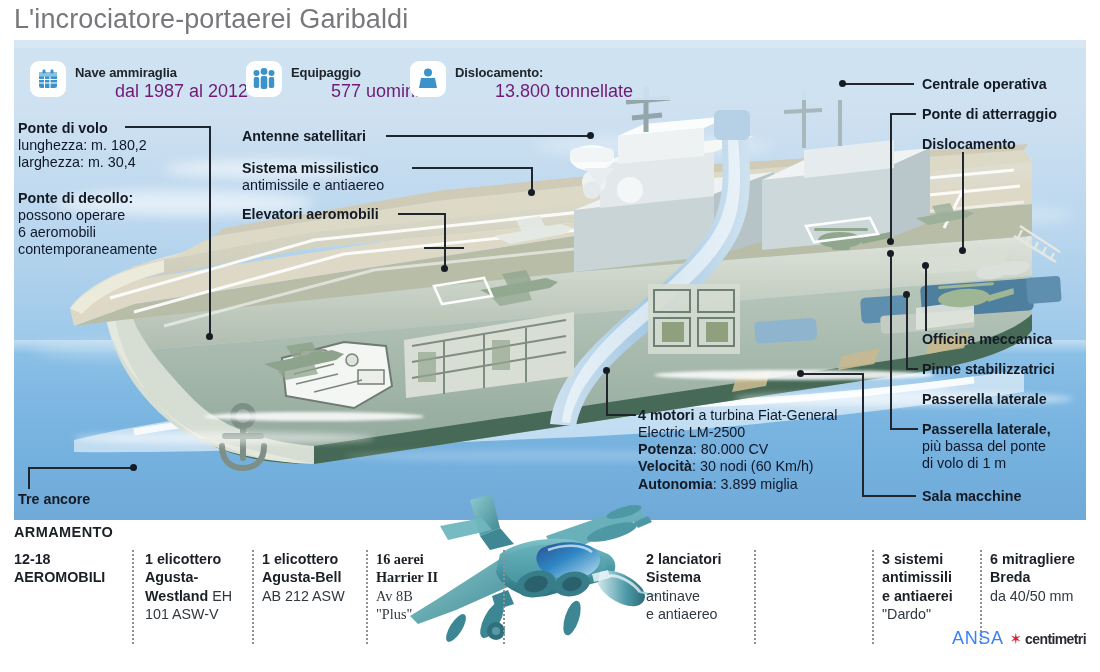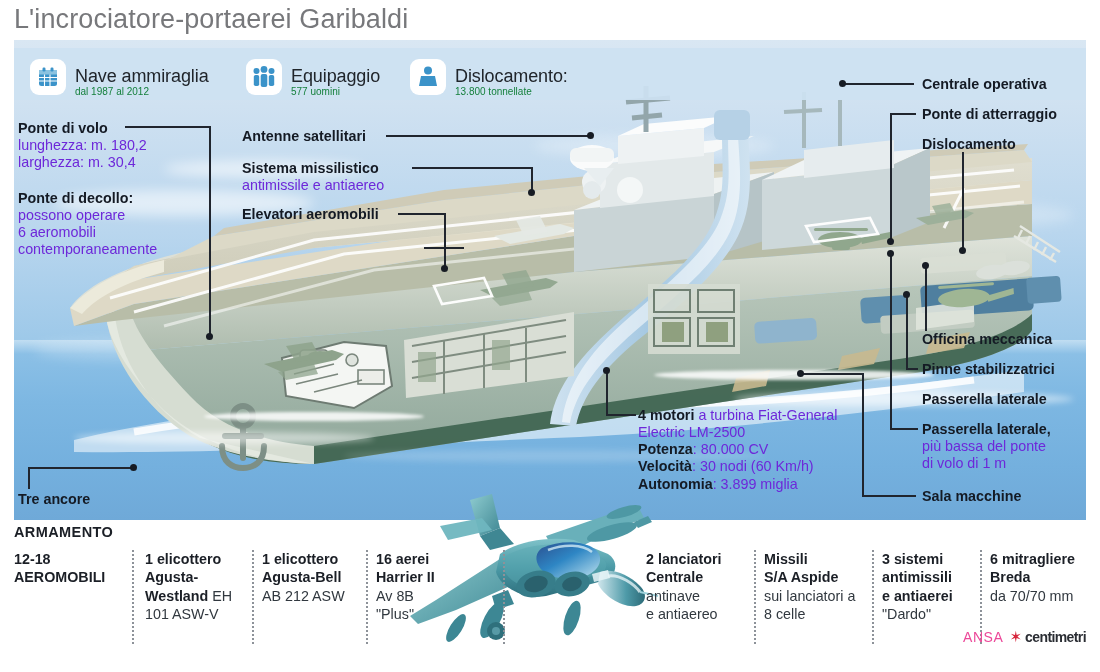--- a/index.html
+++ b/index.html
@@ -20,47 +20,47 @@
 
   .cloud{position:absolute;background:rgba(255,255,255,.55);border-radius:50%;filter:blur(6px);}
   .wave{position:absolute;background:rgba(255,255,255,.85);border-radius:50%;filter:blur(1.5px);}
   .wave2{position:absolute;background:rgba(255,255,255,.5);border-radius:50%;filter:blur(3px);}
 
   
   .band{position:absolute;left:14px;top:48px;width:1072px;height:52px;background:rgba(205,226,242,.92);}
   .fact{position:absolute;display:flex;align-items:center;gap:9px;}
   .ficon{width:36px;height:36px;border-radius:9px;background:#fff;display:flex;align-items:center;
          justify-content:center;flex:0 0 auto;}
-  .ftxt b{display:block;font-size:18px;color:#20252b;font-weight:normal;line-height:1.12;letter-spacing:-.1px;margin-top:10px;}
-  .ftxt span{display:block;font-size:10px;color:#15803d;line-height:1.15;}
+  .ftxt b{display:block;font-size:13px;color:#20252b;font-weight:bold;line-height:1.12;letter-spacing:-.1px;margin-top:10px;}
+  .ftxt span{display:block;font-size:18px;color:#701a75;line-height:1.15;margin-left:40px;}
 
   
   .lab{position:absolute;color:#1c2431;font-size:14.3px;line-height:1.2;}
   .lab b{font-weight:bold;color:#141a24;}
-  .lab .sub{font-weight:normal;color:#6d28d9;}
+  .lab .sub{font-weight:normal;color:#0f172a;}
   .lab.rt{text-align:left;}
 
   
   .ln{position:absolute;background:#20252e;}
   .lh{height:1.6px;}
   .lv{width:1.6px;}
   .dot{position:absolute;width:7px;height:7px;border-radius:50%;background:#171c24;}
 
   
   .ship{position:absolute;left:0;top:0;width:1072px;height:480px;}
 
   
   .arm{position:absolute;left:14px;top:524px;width:1072px;height:120px;}
   .armTitle{position:absolute;left:0;top:0;font-size:14.5px;font-weight:bold;color:#1b1f26;letter-spacing:.4px;}
   .col{position:absolute;top:26px;font-size:14.3px;line-height:1.28;color:#1b1f26;}
   .col b{font-weight:bold;display:inline;}
   .col .n{font-weight:normal;color:#31383f;}
   .sep{position:absolute;top:26px;width:0;border-left:2.5px dotted #8d9299;height:94px;}
   .logo{position:absolute;right:0;top:104px;display:flex;align-items:center;gap:6px;}
-  .logo .ansa{font-size:14px;color:#ec4899;letter-spacing:.6px;}
+  .logo .ansa{font-size:18px;color:#3b82f6;letter-spacing:.6px;}
   .logo .cm{font-size:14px;color:#2a2d33;font-weight:bold;letter-spacing:-.6px;}
   .logo .star{color:#d6263b;font-size:15px;margin-right:-3px;}
 </style>
 </head>
 <body>
 
 <div id="page">
 
   <div class="title">L'incrociatore-portaerei Garibaldi</div>
 
@@ -535,56 +535,50 @@
     </div>
     <div class="sep" style="left:238px;"></div>
 
     <div class="col" style="left:248px;width:100px;">
       <b>1 elicottero</b><br>
       <b>Agusta-Bell</b><br>
       <span class="n">AB 212 ASW</span>
     </div>
     <div class="sep" style="left:352px;"></div>
 
-    <div class="col" style="left:362px;width:95px;">
+    <div class="col" style="left:362px;width:95px;font-family:Liberation Serif, serif;">
       <b>16 aerei</b><br>
       <b>Harrier II</b><br>
       <span class="n">Av 8B</span><br>
       <span class="n">"Plus"</span>
     </div>
     <div class="sep" style="left:489px;"></div>
 
     <div class="col" style="left:632px;width:110px;">
       <b>2 lanciatori</b><br>
-      <b>Centrale</b><br>
+      <b>Sistema</b><br>
       <span class="n"> antinave</span><br>
       <span class="n">e antiaereo</span>
     </div>
     <div class="sep" style="left:740px;"></div>
 
-    <div class="col" style="left:750px;width:105px;">
-      <b>Missili</b><br>
-      <b>S/A Aspide</b><br>
-      <span class="n">sui lanciatori a</span><br>
-      <span class="n">8 celle</span>
-    </div>
     <div class="sep" style="left:858px;"></div>
 
     <div class="col" style="left:868px;width:100px;">
       <b>3 sistemi</b><br>
       <b>antimissili</b><br>
       <b>e antiaerei</b><br>
       <span class="n">"Dardo"</span>
     </div>
     <div class="sep" style="left:966px;"></div>
 
     <div class="col" style="left:976px;width:110px;">
       <b>6 mitragliere</b><br>
       <b>Breda</b><br>
-      <span class="n">da 70/70 mm</span>
+      <span class="n">da 40/50 mm</span>
     </div>
 
     <div class="logo">
       <span class="ansa">ANSA</span>
       <span class="star">✶</span>
       <span class="cm">centimetri</span>
     </div>
   </div>
 
 </div>

